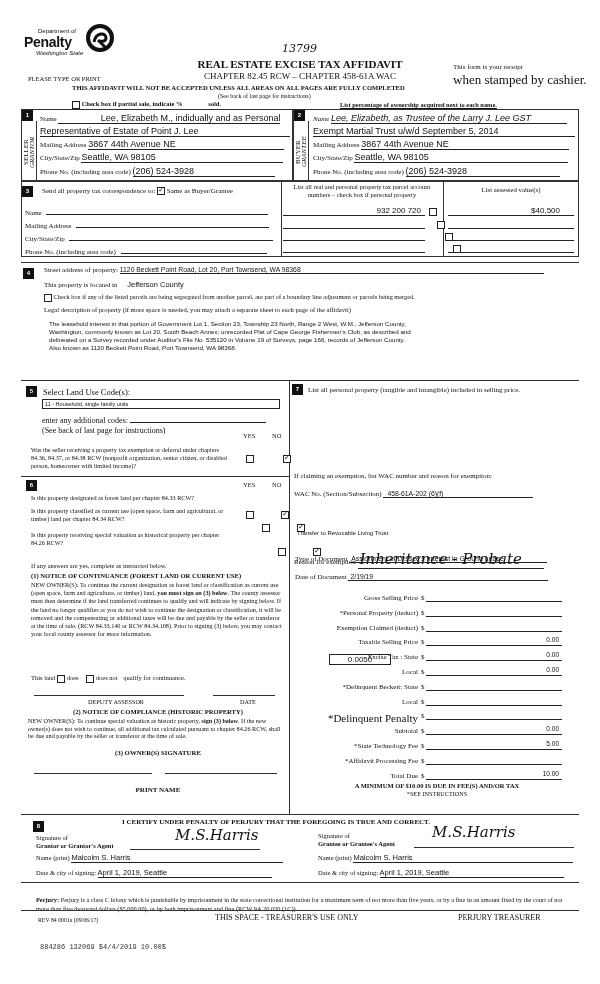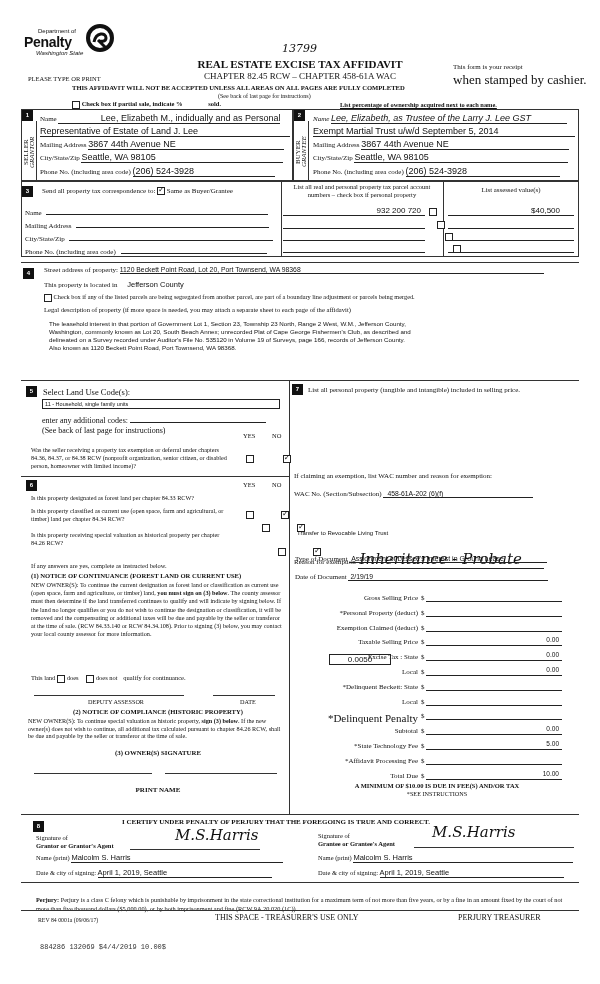--- a/index.html
+++ b/index.html
@@ -57,21 +57,21 @@
 
 <div class="box" style="left:21px;top:109px;width:272px;height:72px;"></div>
 <div class="badge" style="left:22px;top:110px;">1</div>
 <div class="vline" style="left:36px;top:121px;height:60px;"></div>
 <div class="vert" style="left:23px;top:130px;height:44px;line-height:6px;"><span>SELLER</span> <span style="font-style:italic;">GRANTOR</span></div>
 
 <div class="row" style="left:40px;top:113px;width:250px;">
   <span class="lbl">Name</span>
   <span class="fill line" style="display:inline-block;width:222px;text-align:right;">Lee, Elizabeth M., indidually and as Personal</span>
 </div>
-<div class="row fill line" style="left:40px;top:126px;width:250px;">Representative of Estate of Land J. Lee</div>
+<div class="row fill line" style="left:40px;top:126px;width:250px;">Representative of Estate of Point J. Lee</div>
 <div class="row" style="left:40px;top:139px;width:250px;">
   <span class="lbl">Mailing Address</span>
   <span class="fill line" style="display:inline-block;width:196px;">3867 44th Avenue NE</span>
 </div>
 <div class="row" style="left:40px;top:152px;width:250px;">
   <span class="lbl">City/State/Zip</span>
   <span class="fill line" style="display:inline-block;width:202px;">Seattle, WA  98105</span>
 </div>
 <div class="row" style="left:40px;top:166px;width:250px;">
   <span class="lbl">Phone No. (including area code)</span>

